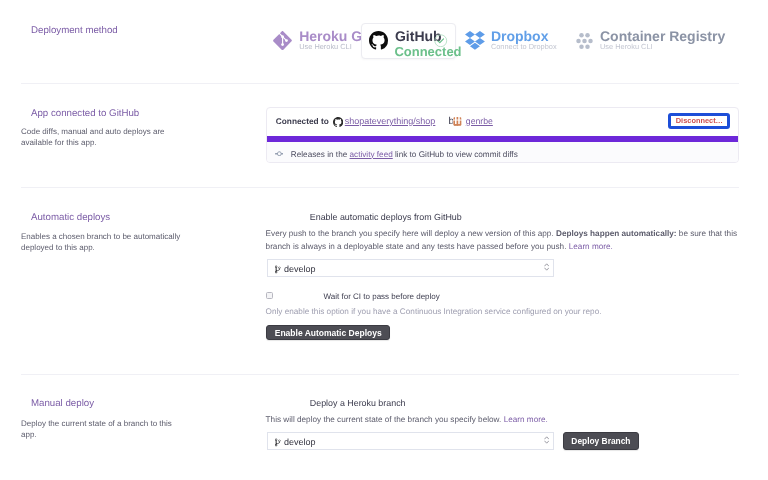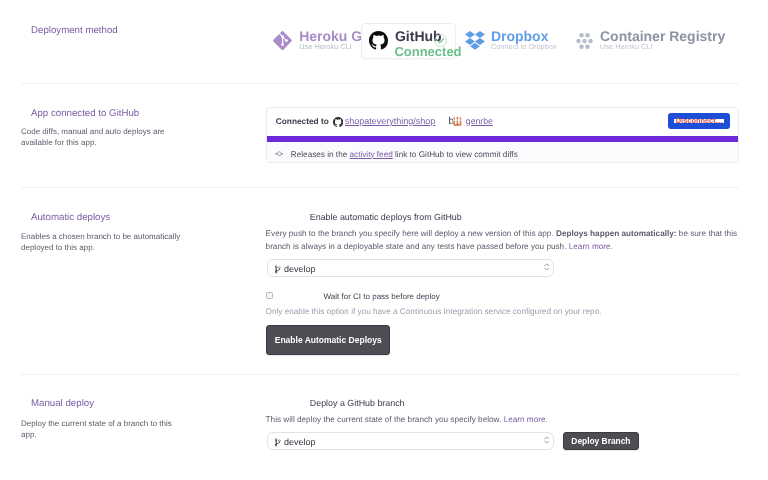--- a/index.html
+++ b/index.html
@@ -24,28 +24,28 @@
   .mname{font-size:14px;font-weight:700;line-height:10px;white-space:nowrap;position:absolute;top:1px;left:0;}
   .msub{font-size:7.4px;font-weight:400;line-height:10px;white-space:nowrap;position:absolute;top:12.5px;left:0;}
   .card{position:absolute;border:1px solid #ececf1;border-radius:4px;background:#fff;box-sizing:border-box;
         box-shadow:0 1px 2px rgba(60,60,90,0.045);padding-left:8px;}
 
   
   .panel{position:absolute;border:1px solid #eceaf2;border-radius:4px;background:#fff;overflow:hidden;box-sizing:border-box;}
   .panel-row1{position:relative;height:28px;}
   .panel-row2{position:relative;height:24px;border-top:6px solid #6d28d9;background:#fbfbfd;}
   .lnk{color:#7b5ca6;text-decoration:underline;}
-  .btn-outline{position:absolute;border:6px solid #1d4ed8;border-radius:3px;color:#cd4f4f;box-sizing:border-box;
+  .btn-outline{position:absolute;border:3px solid #1d4ed8;border-radius:3px;color:#cd4f4f;box-sizing:border-box;
       background:#fff;line-height:1;display:flex;align-items:center;justify-content:center;font-weight:700;white-space:nowrap;}
 
   .body-txt{position:absolute;color:#5b5b6b;font-size:8.2px;line-height:12.5px;}
   .hint{position:absolute;color:#9d9daf;font-size:8.2px;line-height:11px;}
   .lbl{position:absolute;color:#37374a;font-size:8.9px;line-height:11px;padding-left:44px;}
 
-  .select{position:absolute;border:1px solid #e0e3ec;border-radius:6px;background:#fff;
+  .select{position:absolute;border:1px solid #e0e3ec;border-radius:0;background:#fff;
       box-sizing:border-box;}
   .select .bicon{position:absolute;left:7.1px;top:50%;transform:translateY(-28%);}
   .select .sval{position:absolute;left:16.4px;top:50%;transform:translateY(-45%);font-size:9px;color:#33333f;}
   .select .arrows{position:absolute;right:4.3px;top:50%;transform:translateY(-50%);}
 
   .btn-dark{position:absolute;background:#4d4d54;border:1px solid #3b3b42;border-radius:3px;color:#fff;
       font-weight:700;display:flex;align-items:center;justify-content:center;box-sizing:border-box;
       box-shadow:0 1px 1px rgba(0,0,0,.10);white-space:nowrap;}
 
   .cbx{position:absolute;width:7.4px;height:7.2px;border:1px solid #b7b7c0;border-radius:1.5px;background:#f4f4f6;box-sizing:border-box;}
@@ -185,28 +185,28 @@
       <svg width="5.4" height="8.2" viewBox="0 0 10 15">
         <path d="M1.3 5.6 5 1.6l3.7 4M1.3 9.4 5 13.4l3.7-4" fill="none" stroke="#6b6b78" stroke-width="1.25" stroke-linecap="round" stroke-linejoin="round"></path>
       </svg>
     </span>
   </div>
 
   <span class="cbx" style="left:265.9px;top:291.6px"></span>
   <span class="lbl" style="left:279.6px;top:291.4px;color:#3b3b4d;font-size:8px">Wait for CI to pass before deploy</span>
   <div class="hint" style="left:265.6px;top:306.1px">Only enable this option if you have a Continuous Integration service configured on your repo.</div>
 
-  <button class="btn-dark" style="left:266px;top:325.4px;width:124.4px;height:30px;font-size:8.5px">Enable Automatic Deploys</button>
+  <button class="btn-dark" style="left:266px;top:325.4px;width:124.4px;height:15px;font-size:8.5px">Enable Automatic Deploys</button>
 
   <div class="hr" style="top:374px"></div>
 
   <div class="sec-title" style="left:21px;top:398.2px">Manual deploy</div>
   <div class="sec-desc" style="left:21px;top:418px">Deploy the current state of a branch to this app.</div>
 
-  <div class="lbl" style="left:265.8px;top:397.6px;color:#3b3b4d">Deploy a GitHub branch</div>
+  <div class="lbl" style="left:265.8px;top:397.6px;color:#3b3b4d">Deploy a Heroku branch</div>
   <div class="body-txt" style="left:265.6px;top:413.7px;width:474px"><span>This will deploy the current state of the branch you specify below. </span><a class="lnk" style="text-decoration:none" href="#">Learn more.</a></div>
 
   <div class="select" style="left:266.6px;top:432px;width:287.8px;height:18.3px">
     <span class="bicon">
       <svg width="6.6" height="8.8" viewBox="0 0 12 16">
         <path fill="#101014" d="M10 5a2 2 0 1 0-2.5 1.94v.06c0 .66-.13 1.13-.55 1.47-.44.36-1.18.53-2.2.53-.8 0-1.42.1-1.9.27V4.94a2 2 0 1 0-1.6 0v6.12a2 2 0 1 0 1.6 0V10.5c.2-.3.74-.5 1.9-.5 1.3 0 2.4-.23 3.2-.88.8-.65 1.05-1.57 1.05-2.62v-.06A2 2 0 0 0 10 5M2 1.8a1.2 1.2 0 1 1 0 2.4 1.2 1.2 0 0 1 0-2.4m0 12.4a1.2 1.2 0 1 1 0-2.4 1.2 1.2 0 0 1 0 2.4M8 6.2a1.2 1.2 0 1 1 0-2.4 1.2 1.2 0 0 1 0 2.4"></path>
       </svg>
     </span>
     <span class="sval">develop</span>
     <span class="arrows">

